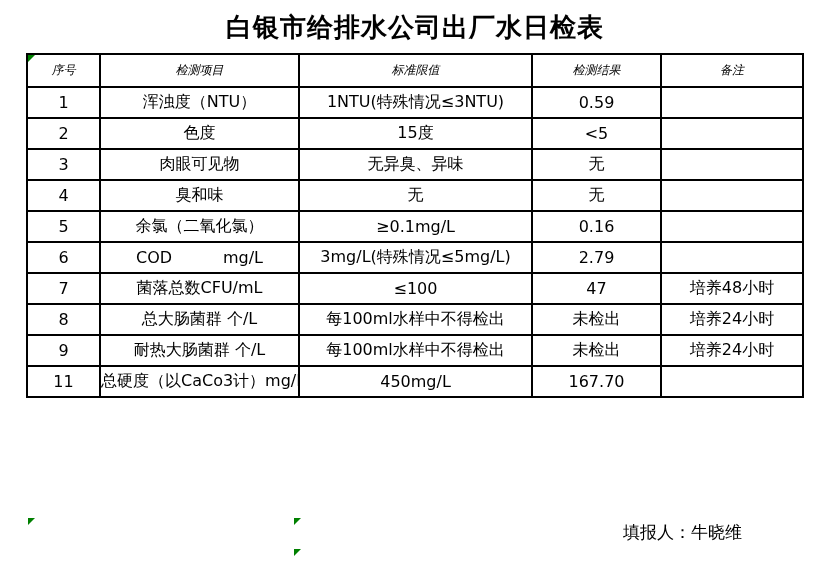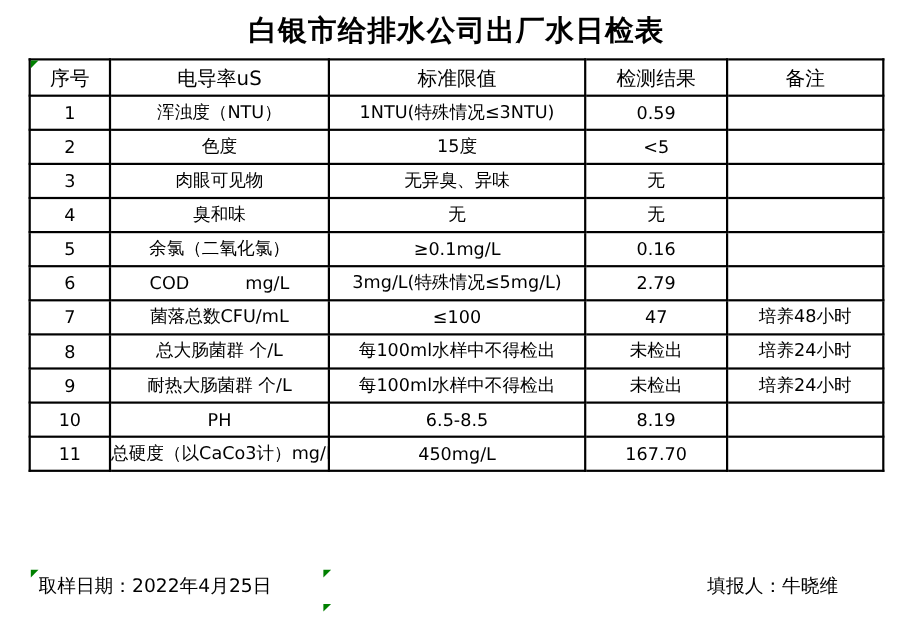--- a/index.html
+++ b/index.html
@@ -38,30 +38,30 @@
   table.grid th, table.grid td {
     border: 2px solid #000000;
     text-align: center;
     vertical-align: middle;
     padding: 0;
     font-size: 16px;
     font-weight: normal;
     white-space: pre;
     overflow: hidden;
   }
-  table.grid th { height: 31px; font-size: 18px; }
+  table.grid th { height: 31px; font-size: 12px; font-style: italic; }
   table.grid td { height: 29px; }
   .footer-item {
     position: absolute;
     font-size: 17px;
     white-space: pre;
   }
   .footer-sampling { left: 35px;  top: 521px; }
   .footer-testdate { left: 368px; top: 521px; }
-  .footer-reporter { left: 623px; top: 521px; margin-left: 20px; }
+  .footer-reporter { left: 623px; top: 521px; }
   .marker {
     position: absolute;
     width: 0;
     height: 0;
     border-top: 7px solid #008000;
     border-right: 7px solid transparent;
   }
   .marker-1 { left: 28px;  top: 55px;  }
   .marker-2 { left: 28px;  top: 518px; }
   .marker-3 { left: 294px; top: 518px; }
@@ -78,21 +78,21 @@
     <colgroup>
       <col style="width:73px">
         <col style="width:199px">
         <col style="width:233px">
         <col style="width:129px">
         <col style="width:142px">
     </colgroup>
     <thead>
       <tr>
         <th>序号</th>
-        <th>电导率uS</th>
+        <th>检测项目</th>
         <th>标准限值</th>
         <th>检测结果</th>
         <th>备注</th>
       </tr>
     </thead>
     <tbody>
       <tr>
         <td>1</td>
         <td>浑浊度（NTU）</td>
         <td>1NTU(特殊情况≤3NTU)</td>
@@ -149,37 +149,29 @@
         <td>培养24小时</td>
       </tr>
       <tr>
         <td>9</td>
         <td>耐热大肠菌群 个/L</td>
         <td>每100ml水样中不得检出</td>
         <td>未检出</td>
         <td>培养24小时</td>
       </tr>
       <tr>
-        <td>10</td>
-        <td>PH</td>
-        <td>6.5-8.5</td>
-        <td>8.19</td>
-        <td></td>
-      </tr>
-      <tr>
         <td>11</td>
         <td>总硬度（以CaCo3计）mg/L</td>
         <td>450mg/L</td>
         <td>167.70</td>
         <td></td>
       </tr>
     </tbody>
   </table>
 
   <div class="marker marker-1" style="border-top-color: rgb(0, 128, 0);"></div>
   <div class="marker marker-2" style="border-top-color: rgb(0, 128, 0);"></div>
   <div class="marker marker-3" style="border-top-color: rgb(0, 128, 0);"></div>
   <div class="marker marker-4" style="border-top-color: rgb(0, 128, 0);"></div>
 
-  <div class="footer-item footer-sampling">取样日期：2022年4月25日</div>
   <div class="footer-item footer-reporter">填报人：牛晓维</div>
 
 </div>
 
 </body></html>

